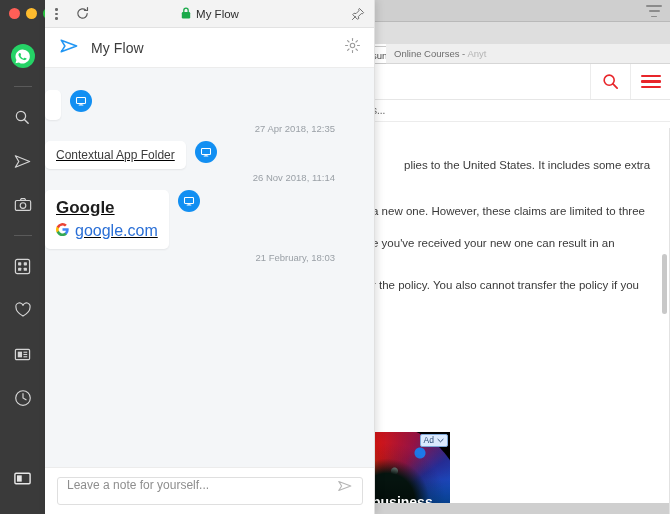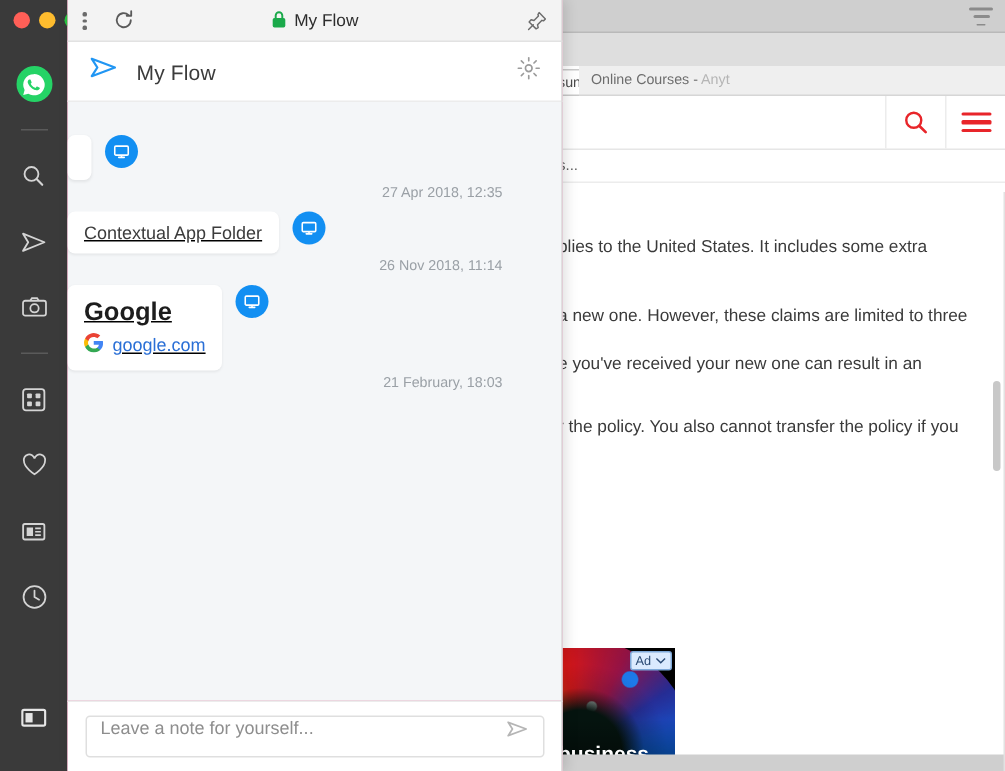--- a/index.html
+++ b/index.html
@@ -83,21 +83,21 @@
     position: absolute; left: 0; top: 36px; width: 300px; height: 22px;
     border-bottom: 1px solid #ececec; font-size: 10px; color: #5a5a5a;
     padding-left: 2px; line-height: 22px;
   }
 
   .article { position: absolute; left: 0; top: 92px; width: 300px; }
   .article p {
     font-size: 11.5px; line-height: 18px; color: #3a3a3a;
     margin: 0 0 14px 0; white-space: nowrap; padding-left: 2px;
   }
-  .article p.gap { margin-bottom: 28px; }
+  .article p.gap { margin-bottom: 28px; margin-left: 32px; }
   .article p.gap2 { margin-bottom: 24px; }
 
   
   .page-scrollbar {
     position: absolute; right: 3px; top: 190px; width: 5px; height: 60px;
     background: #c8c8c8; border-radius: 3px;
   }
 
   
   .ad-block {
@@ -221,21 +221,21 @@
     background: #ffffff; border-radius: 5px; padding: 7px 11px;
     font-size: 12px; color: #3c3c3c; max-width: 215px;
     box-shadow: 0 1px 2px rgba(0,0,0,0.07);
     word-break: break-word;
   }
   .bubble.empty { width: 16px; height: 30px; padding: 0; }
   .bubble.link-card { padding: 8px 11px 9px 11px; }
   .bubble.link-card .lc-title { font-size: 17px; font-weight: bold; color: #1d1d1d; }
   .bubble.link-card .lc-url {
     display: flex; align-items: center; gap: 6px; margin-top: 4px;
-    font-size: 12px; color: #2a6fd6;
+    font-size: 16px; color: #2a6fd6;
   }
   .msg-avatar {
     width: 22px; height: 22px; border-radius: 50%; background: #128ff2;
     margin-left: 9px; display: flex; align-items: center; justify-content: center;
     flex: 0 0 auto;
   }
   .msg-time {
     text-align: right; padding-right: 40px;
     font-size: 9.5px; color: #9aa0a6; margin-top: 3px;
   }

